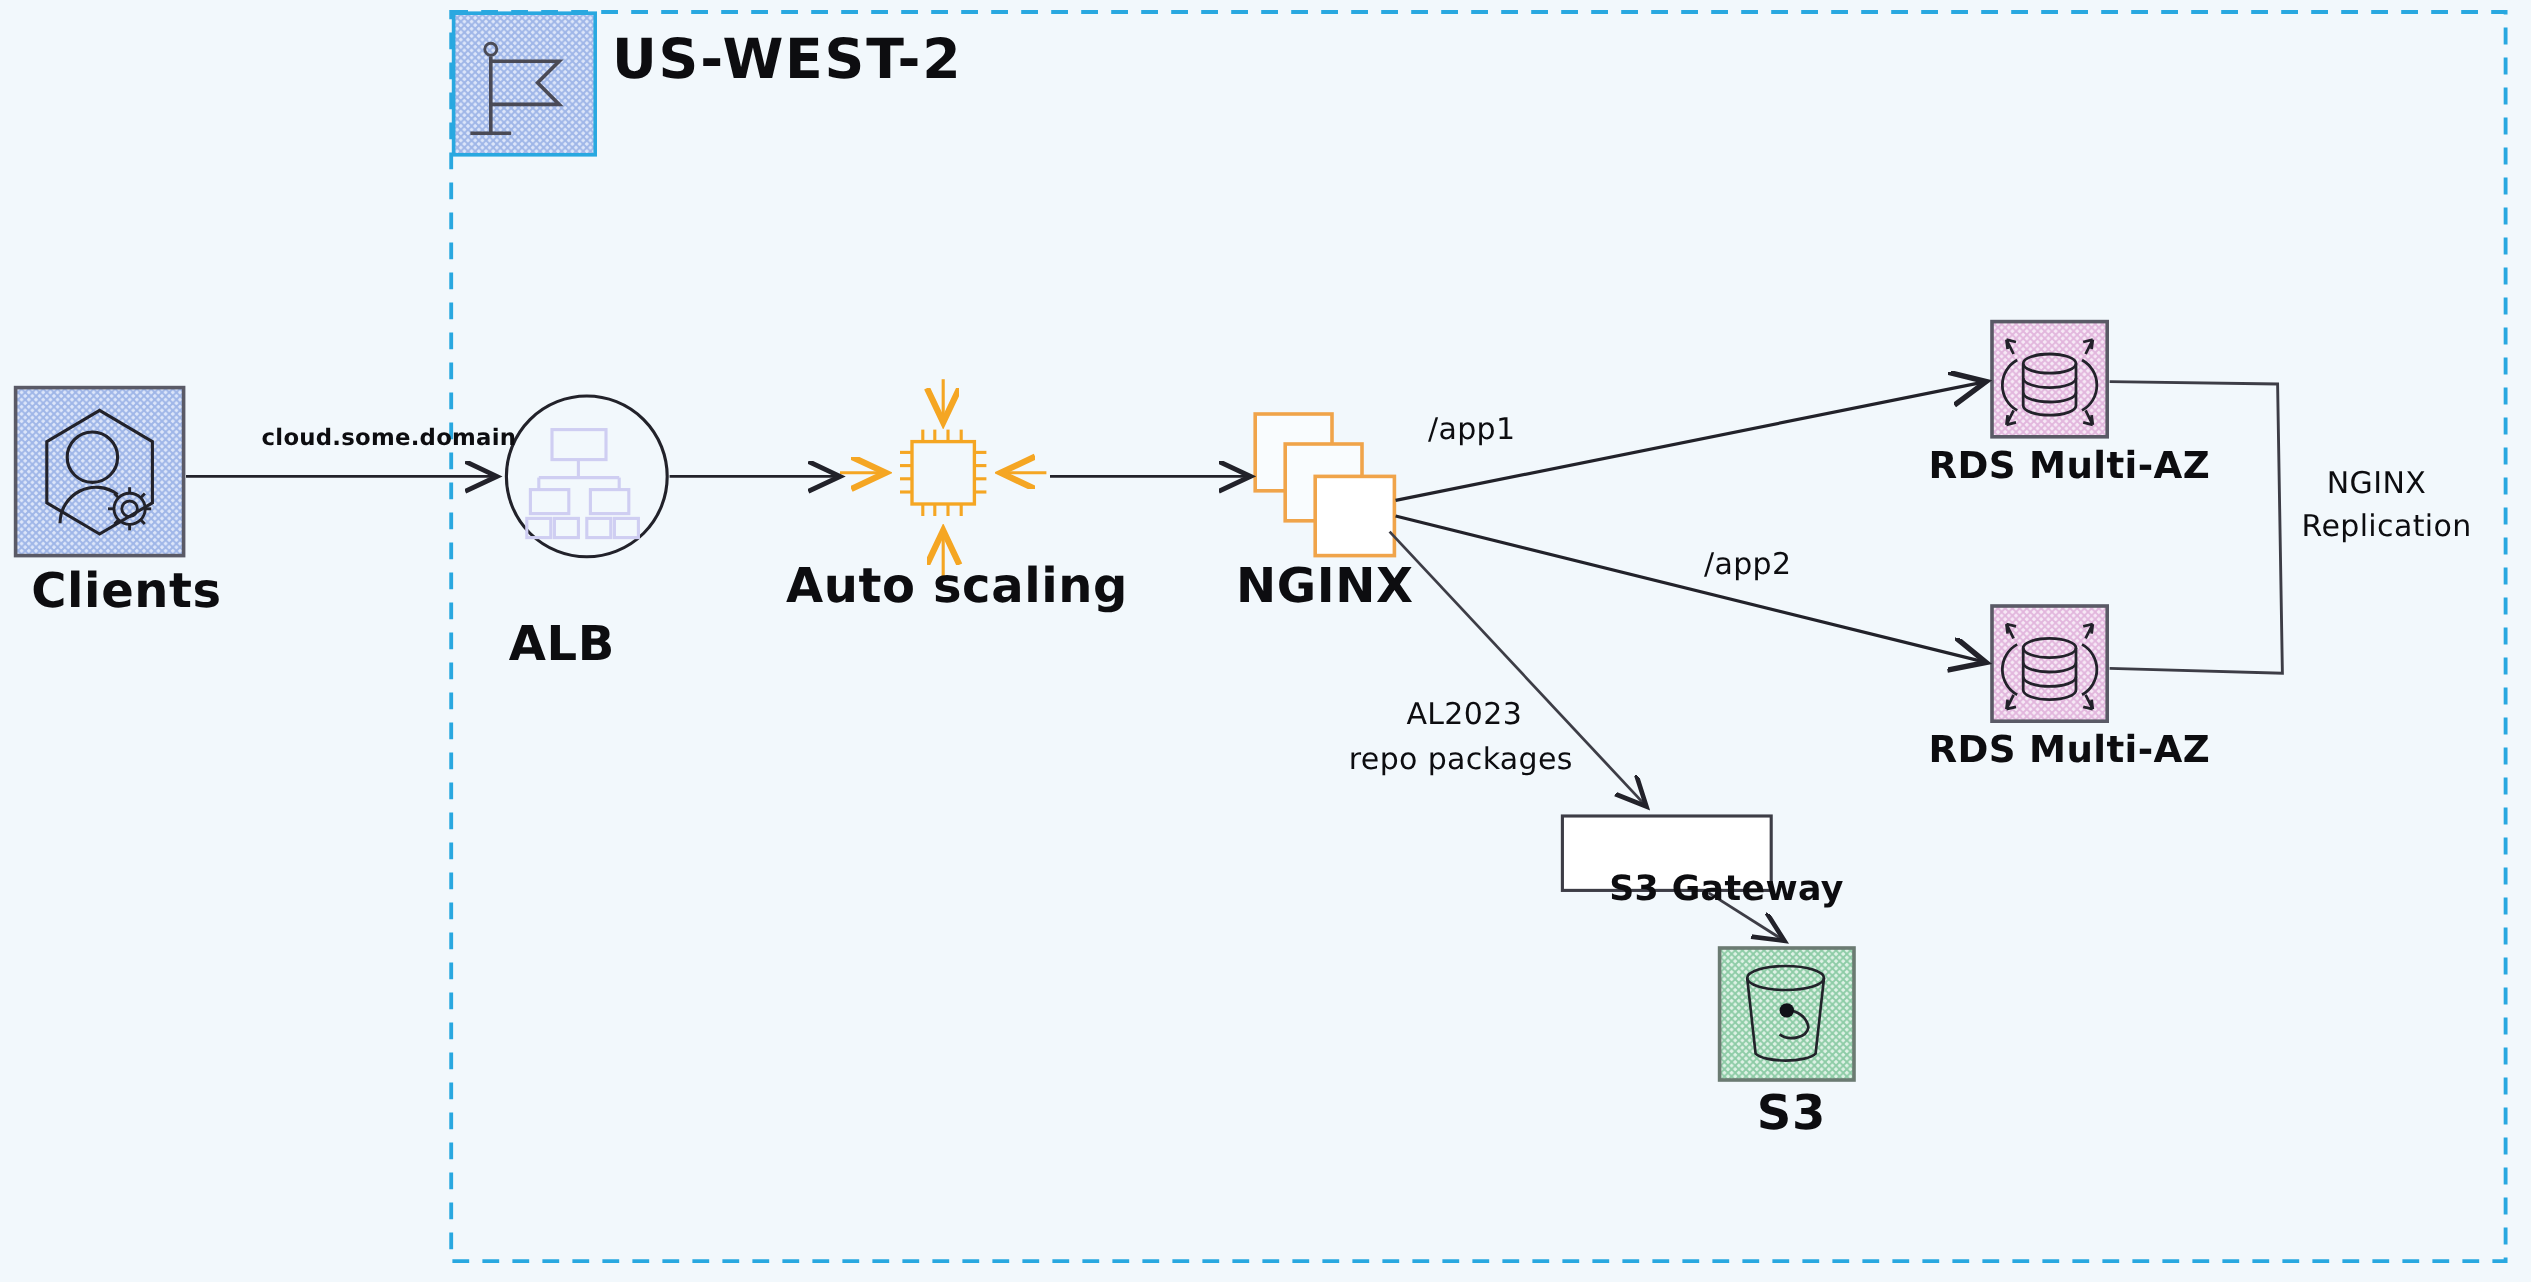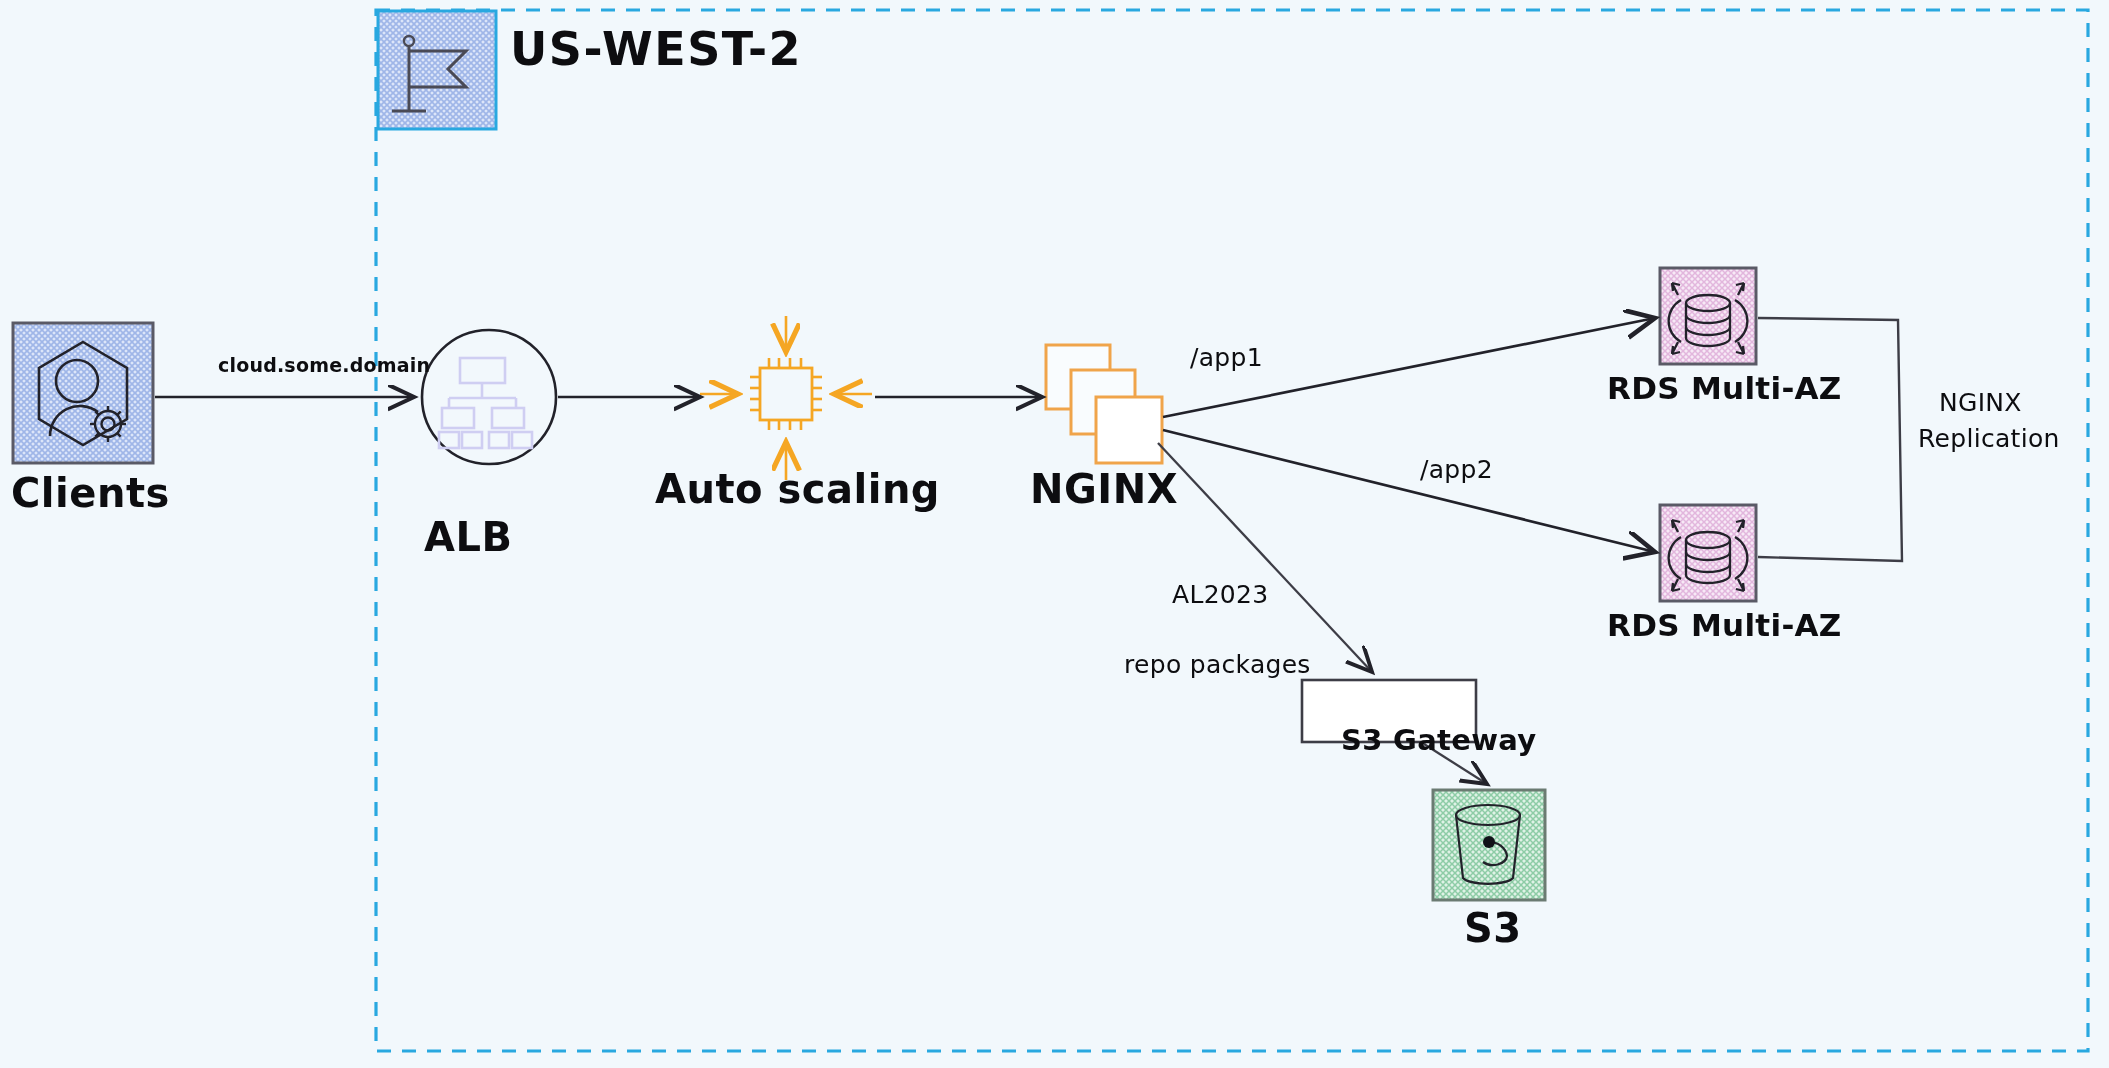--- a/index.html
+++ b/index.html
@@ -193,36 +193,36 @@
 
     <line x1="1158" y1="443" x2="1372" y2="672" stroke="#3d3d46" stroke-width="2.3" marker-end="url(#arw)"></line>
 
     <line x1="1424" y1="744" x2="1487" y2="784" stroke="#3d3d46" stroke-width="2.3" marker-end="url(#arw)"></line>
 
     <path d="M1758,318 L1898,320 L1902,561 L1758,557" fill="none" stroke="#3d3d46" stroke-width="2.4" stroke-linejoin="miter"></path>
   </svg>
 
   <div class="lbl region-title" style="left:510px;top:22px;">US-WEST-2</div>
 
-  <div class="lbl node-label" style="left:11px;top:470px;">Clients</div>
+  <div class="lbl node-label" style="left:26px;top:470px;">Clients</div>
 
   <div class="lbl node-label" style="left:424px;top:468px;margin-top:46px;">ALB</div>
 
   <div class="lbl node-label" style="left:655px;top:466px;">Auto scaling</div>
 
   <div class="lbl node-label" style="left:1030px;top:466px;">NGINX</div>
 
   <div class="lbl edge-label-sm" style="left:178px;top:354px;margin-left:40px;">cloud.some.domain</div>
 
   <div class="lbl edge-label" style="left:1190px;top:343px;">/app1</div>
 
   <div class="lbl edge-label" style="left:1420px;top:455px;">/app2</div>
 
   <div class="lbl edge-label" style="left:1172px;top:580px;">AL2023</div>
-  <div class="lbl edge-label" style="left:1124px;top:618px;margin-top:32px;">repo packages</div>
+  <div class="lbl edge-label" style="left:1124px;top:618px;">repo packages</div>
 
   <div class="lbl box-label" style="left:1341px;top:695px;margin-top:28px;">S3 Gateway</div>
 
   <div class="lbl node-label" style="left:1464px;top:905px;">S3</div>
 
   <div class="lbl node-label-sm" style="left:1607px;top:370px;">RDS Multi-AZ</div>
 
   <div class="lbl node-label-sm" style="left:1607px;top:607px;">RDS Multi-AZ</div>
 
   <div class="lbl edge-label" style="left:1939px;top:388px;">NGINX</div>

